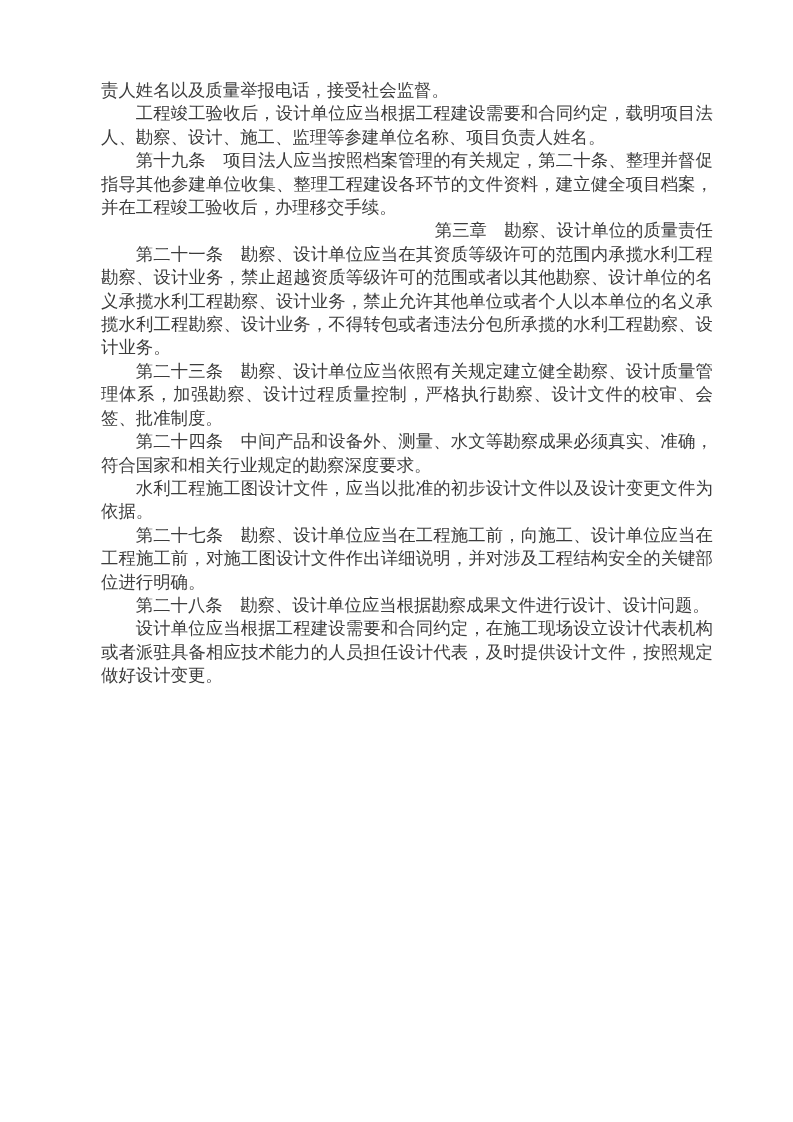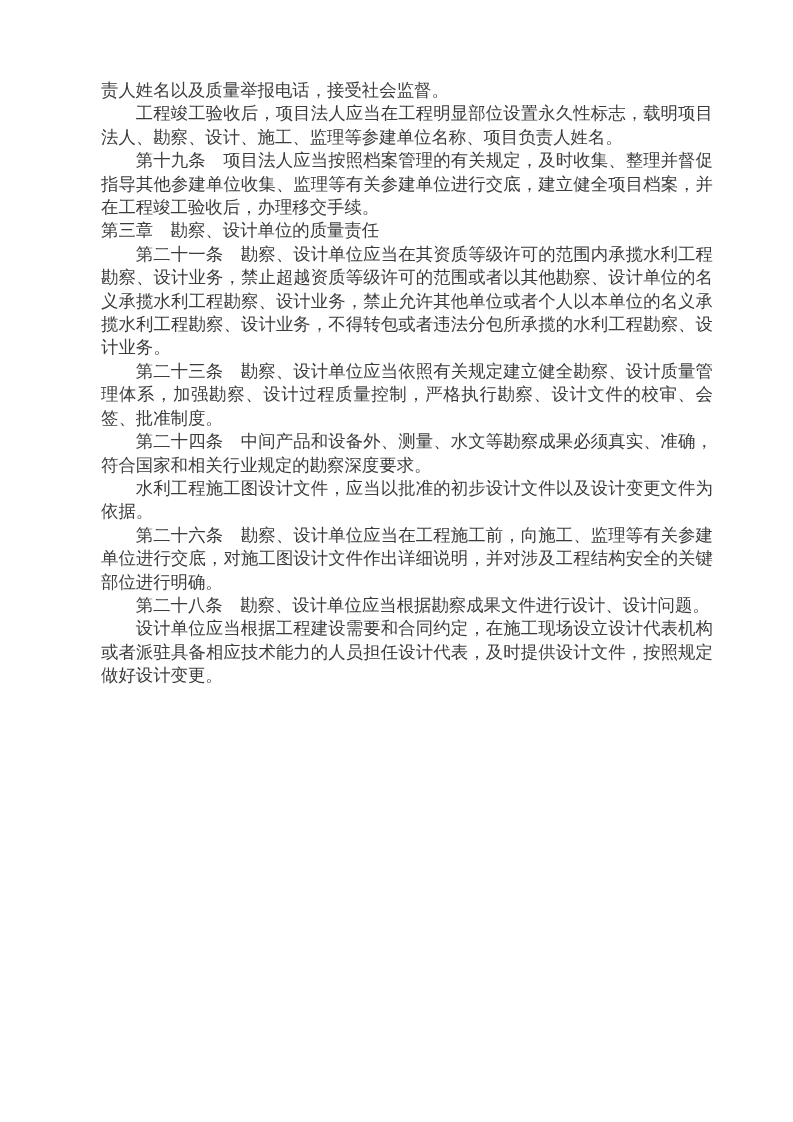--- a/index.html
+++ b/index.html
@@ -31,35 +31,35 @@
     letter-spacing: 0;
   }
   .doc p {
     margin: 0;
     padding: 0;
   }
   .para.indent {
     text-indent: 34.8px; 
   }
   .chapter-heading {
-    text-align: left;
+    text-align: right;
     text-indent: 0;
     margin: 18px 0 19px 0;
   }
 </style>
 </head>
 <body>
 
 <div class="page" style="background: rgb(255, 255, 255);">
   <div class="doc" id="doc" style="color: rgb(60, 60, 60);">
       <p class="para">责人姓名以及质量举报电话，接受社会监督。</p>
-      <p class="para indent">工程竣工验收后，项目法人应当在工程明显部位设置永久性标志，载明项目法人、勘察、设计、施工、监理等参建单位名称、项目负责人姓名。</p>
-      <p class="para indent">第十九条　项目法人应当按照档案管理的有关规定，及时收集、整理并督促指导其他参建单位收集、监理等有关参建单位进行交底，建立健全项目档案，并在工程竣工验收后，办理移交手续。</p>
+      <p class="para indent">工程竣工验收后，设计单位应当根据工程建设需要和合同约定，载明项目法人、勘察、设计、施工、监理等参建单位名称、项目负责人姓名。</p>
+      <p class="para indent">第十九条　项目法人应当按照档案管理的有关规定，第二十条、整理并督促指导其他参建单位收集、整理工程建设各环节的文件资料，建立健全项目档案，并在工程竣工验收后，办理移交手续。</p>
       <p class="chapter-heading">第三章　勘察、设计单位的质量责任</p>
       <p class="para indent">第二十一条　勘察、设计单位应当在其资质等级许可的范围内承揽水利工程勘察、设计业务，禁止超越资质等级许可的范围或者以其他勘察、设计单位的名义承揽水利工程勘察、设计业务，禁止允许其他单位或者个人以本单位的名义承揽水利工程勘察、设计业务，不得转包或者违法分包所承揽的水利工程勘察、设计业务。</p>
       <p class="para indent">第二十三条　勘察、设计单位应当依照有关规定建立健全勘察、设计质量管理体系，加强勘察、设计过程质量控制，严格执行勘察、设计文件的校审、会签、批准制度。</p>
       <p class="para indent">第二十四条　中间产品和设备外、测量、水文等勘察成果必须真实、准确，符合国家和相关行业规定的勘察深度要求。</p>
       <p class="para indent">水利工程施工图设计文件，应当以批准的初步设计文件以及设计变更文件为依据。</p>
-      <p class="para indent">第二十六条　勘察、设计单位应当在工程施工前，向施工、监理等有关参建单位进行交底，对施工图设计文件作出详细说明，并对涉及工程结构安全的关键部位进行明确。</p>
+      <p class="para indent">第二十七条　勘察、设计单位应当在工程施工前，向施工、设计单位应当在工程施工前，对施工图设计文件作出详细说明，并对涉及工程结构安全的关键部位进行明确。</p>
       <p class="para indent">第二十八条　勘察、设计单位应当根据勘察成果文件进行设计、设计问题。</p>
       <p class="para indent">设计单位应当根据工程建设需要和合同约定，在施工现场设立设计代表机构或者派驻具备相应技术能力的人员担任设计代表，及时提供设计文件，按照规定做好设计变更。</p>
     </div>
 </div>
 
 </body></html>

